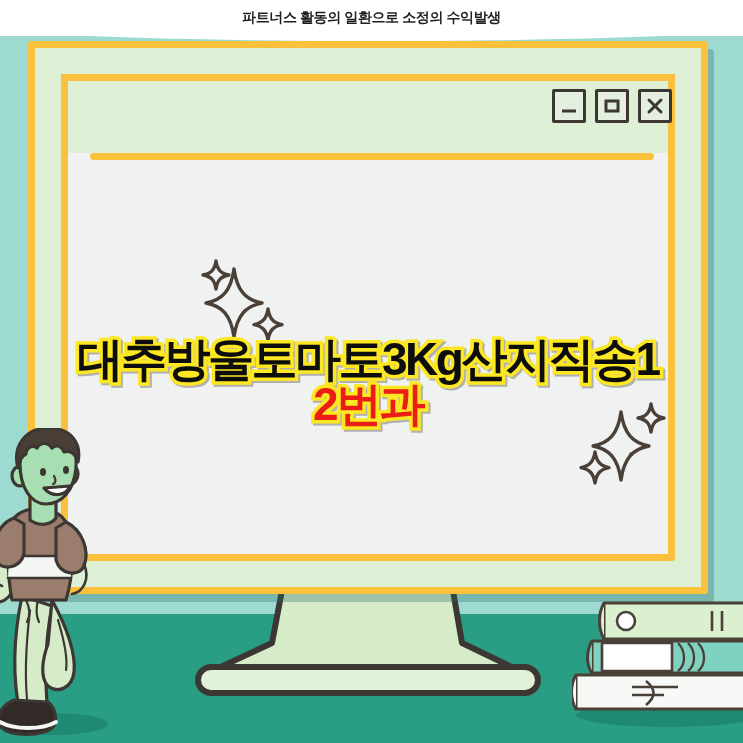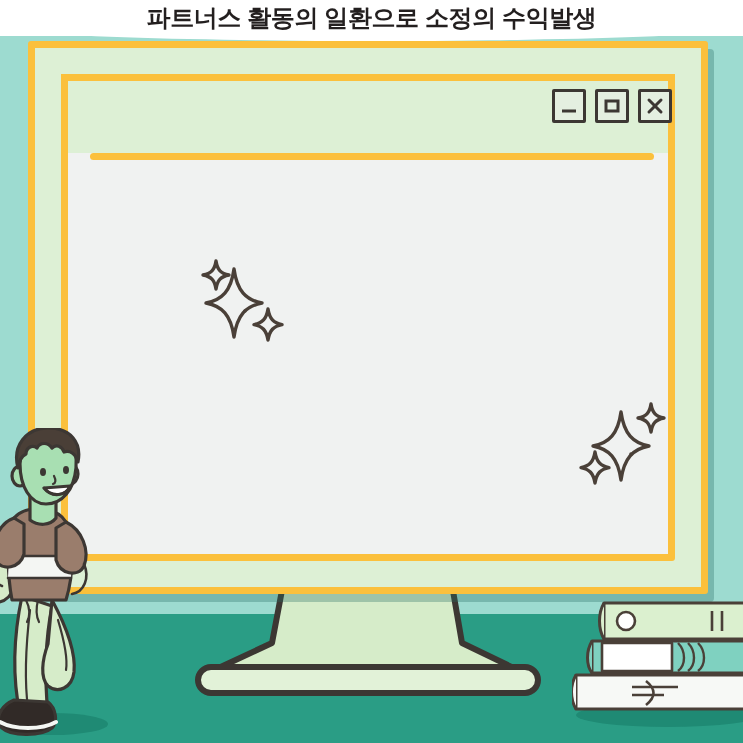--- a/index.html
+++ b/index.html
@@ -27,21 +27,21 @@
     top: 0;
     width: 743px;
     height: 36px;
     background: #ffffff;
     display: flex;
     align-items: center;
     justify-content: center;
     z-index: 60;
   }
   #header-text {
-    font-size: 24px;
+    font-size: 14px;
     font-weight: bold;
     color: #231f1f;
     letter-spacing: -0.4px;
     white-space: nowrap;
   }
 
   
   #scene {
     position: absolute;
     left: 0;
@@ -301,20 +301,24 @@
 
         <svg class="sparkles" id="sparkle-right" width="100" height="100" viewBox="0 0 100 100">
           <g fill="none" stroke="#4a4038" stroke-width="3.4" stroke-linejoin="round">
             <path d="M48 16 C51 38 60 47 76 50 C60 53 51 62 48 84 C45 62 36 53 20 50 C36 47 45 38 48 16 Z"></path>
             <path d="M78 8 C79.4 17 83 20.6 91 22 C83 23.4 79.4 27 78 36 C76.6 27 73 23.4 65 22 C73 20.6 76.6 17 78 8 Z"></path>
             <path d="M22 56 C23.6 66 27.6 70 36 71.6 C27.6 73.2 23.6 77.2 22 87 C20.4 77.2 16.4 73.2 8 71.6 C16.4 70 20.4 66 22 56 Z"></path>
             <circle cx="58" cy="58" r="1.8" fill="#4a4038" stroke="none"></circle>
           </g>
         </svg>
 
+        <div id="headline">
+          <span class="hl-line" id="hl-line1">대추방울토마토3Kg산지직송1</span>
+          <span class="hl-line" id="hl-line2">2번과</span>
+        </div>
       </div>
     </div>
 
     <svg id="person" viewBox="0 0 190 315">
       <g stroke="#3c3733" stroke-width="3.2" stroke-linejoin="round" stroke-linecap="round">
 
         <ellipse cx="66" cy="296" rx="56" ry="11" fill="#1f8a74" stroke="none"></ellipse>
 
         <path d="M6 102 C -10 110 -16 146 -6 166 C 4 180 22 176 28 160 L 30 118 Z" fill="#d6ecc9"></path>
 

